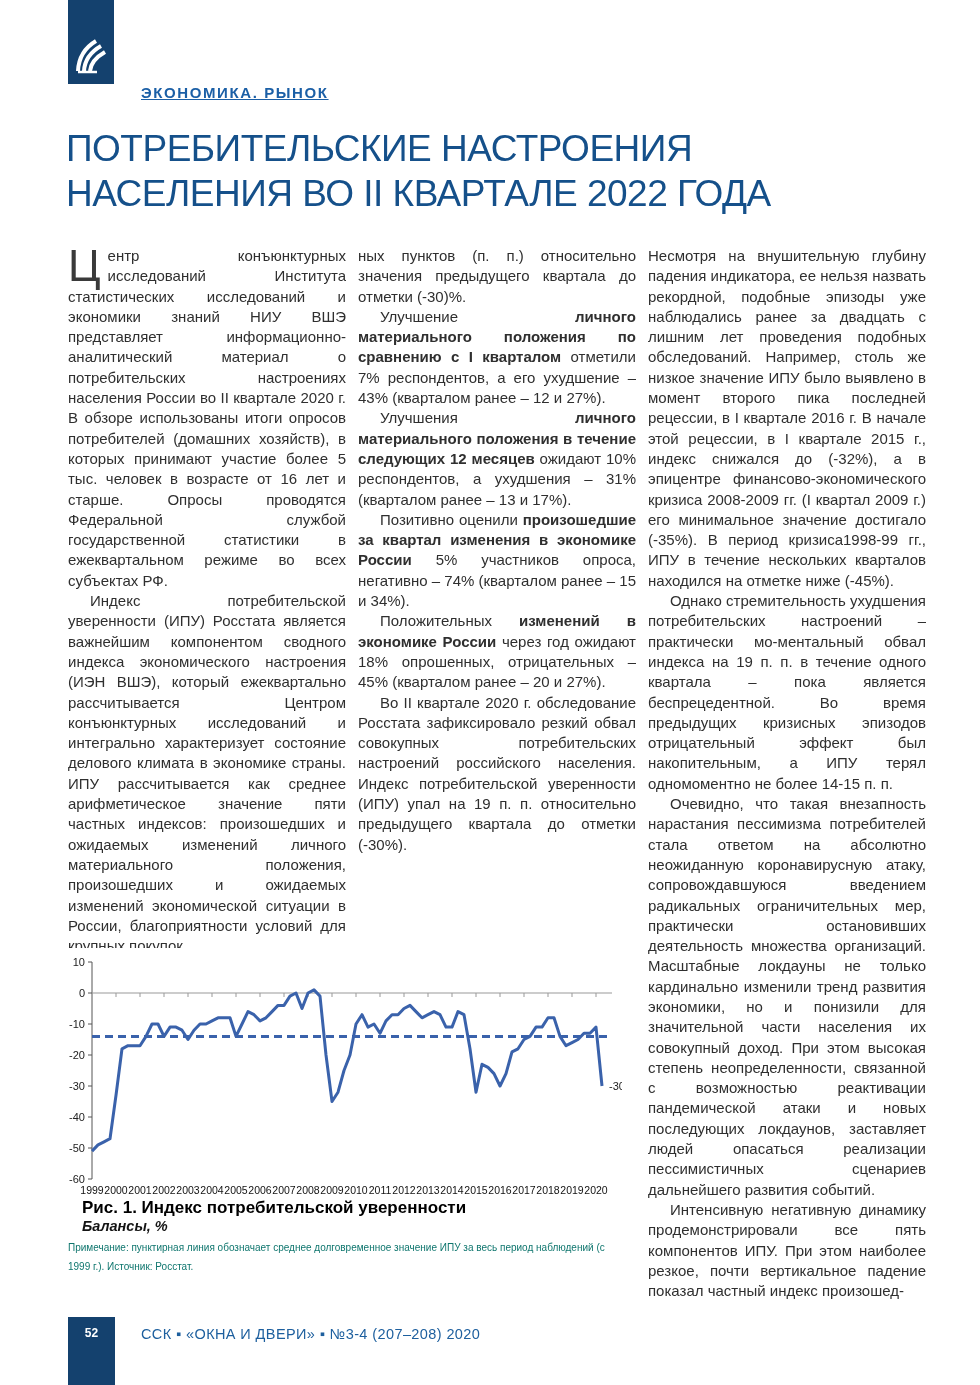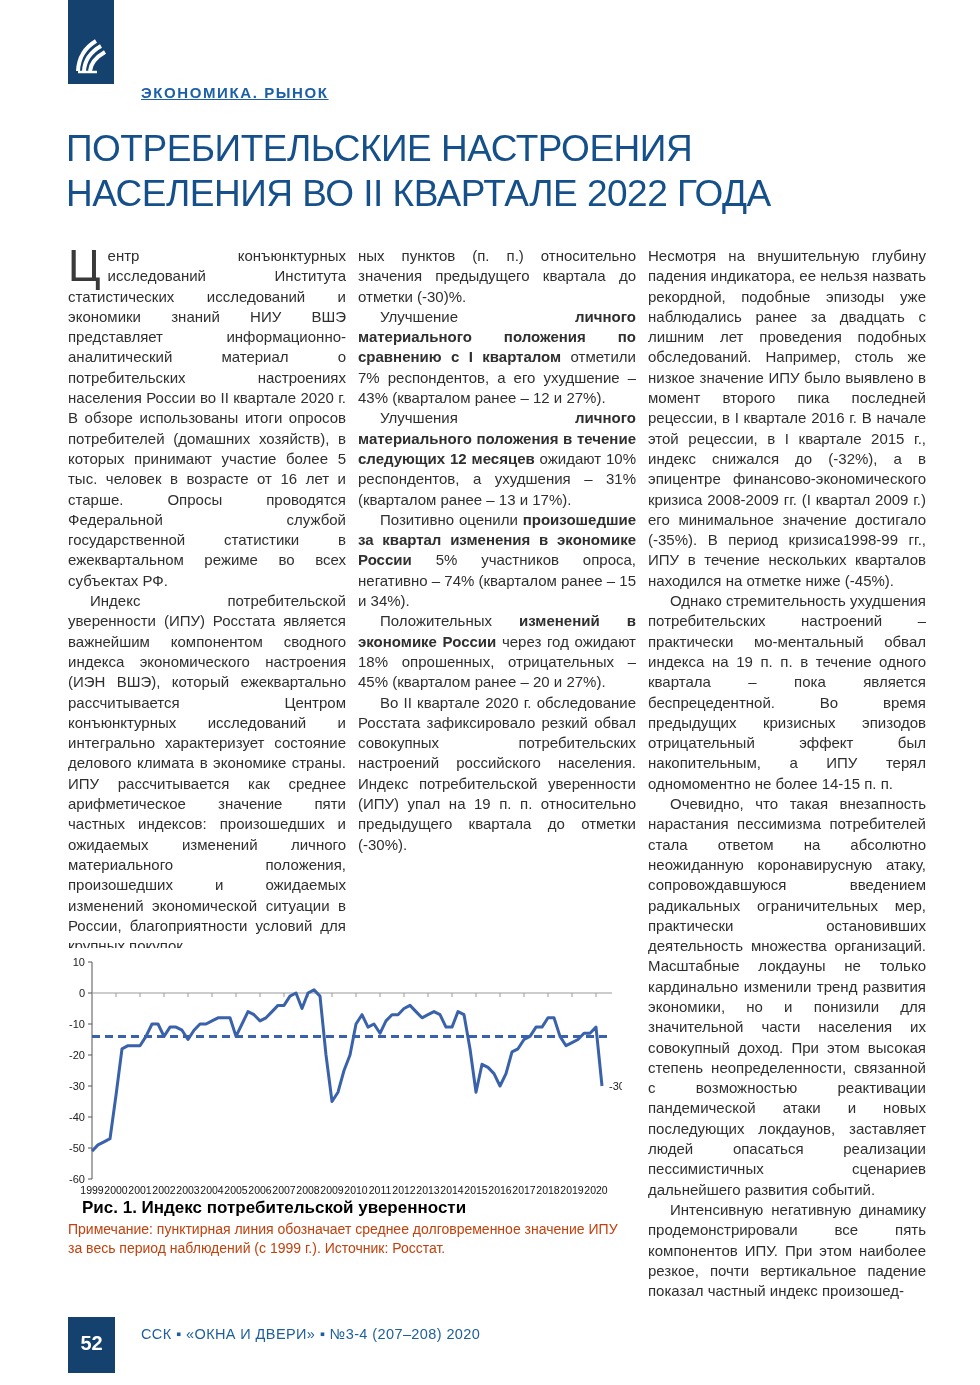--- a/index.html
+++ b/index.html
@@ -26,24 +26,24 @@
   .h-section{position:relative;font-weight:bold;color:#161616;font-size:17.5px;
     line-height:22px;margin:16px 0 10px 22px;text-align:left;}
   .h-section .txt{position:relative;z-index:1;}
   .hl-bar{position:absolute;left:-34px;bottom:3px;width:92px;height:15px;
     background:#b7cee6;z-index:0;}
   
   .chart-wrap{position:absolute;left:66px;top:950px;width:556px;height:248px;}
   .figure-caption{position:absolute;left:68px;top:1198px;width:558px;}
   .capt1{font-size:17px;font-weight:bold;color:#000000;margin-left:14px;line-height:19px;}
   .capt2{font-size:14.5px;font-weight:bold;font-style:italic;color:#141414;margin-left:14px;line-height:19px;}
-  .fig-note{font-size:14px;line-height:18.5px;color:#c2410c;margin-top:3px;text-align:left;}
+  .fig-note{font-size:10px;line-height:18.5px;color:#0f766e;margin-top:3px;text-align:left;}
   
-  .page-box{position:absolute;left:68px;top:1317px;width:47px;height:56px;background:#14416e;
-    color:#ffffff;font-weight:bold;font-size:20px;text-align:center;padding-top:15px;box-sizing:border-box;}
+  .page-box{position:absolute;left:68px;top:1317px;width:47px;height:68px;background:#14416e;
+    color:#ffffff;font-weight:bold;font-size:12px;text-align:center;padding-top:9px;box-sizing:border-box;}
   .journal-line{position:absolute;left:141px;top:1326px;font-size:14.5px;color:#1d5f9e;letter-spacing:0.4px;}
 </style>
 </head>
 <body>
 
 <div class="logo-box">
   <svg width="46" height="84" viewBox="0 0 46 84">
     <path d="M10 71 Q11 51 28 41" stroke="#ffffff" stroke-width="4" fill="none"></path>
     <path d="M16 71 Q17 55 33 46" stroke="#ffffff" stroke-width="4" fill="none"></path>
     <path d="M22 71 Q23 60 37 52" stroke="#ffffff" stroke-width="4" fill="none"></path>
@@ -139,17 +139,18 @@
       <line x1="506" y1="43" x2="506" y2="47" stroke="#999" stroke-width="1"></line>
       <text x="506" y="244" font-size="10.5" fill="#111" text-anchor="middle">2019</text>
       <line x1="530" y1="43" x2="530" y2="47" stroke="#999" stroke-width="1"></line>
       <text x="530" y="244" font-size="10.5" fill="#111" text-anchor="middle">2020</text>
       <line x1="26" y1="86.4" x2="546" y2="86.4" stroke="#3a62ab" stroke-width="3" stroke-dasharray="8 5"></line>
       <polyline points="26.0,201.1 32.0,194.9 38.0,191.8 44.0,188.7 50.0,145.3 56.0,98.8 62.0,95.7 68.0,95.7 74.0,95.7 80.0,86.4 86.0,74.0 92.0,74.0 98.0,86.4 104.0,77.1 110.0,77.1 116.0,80.2 122.0,89.5 128.0,80.2 134.0,74.0 140.0,74.0 146.0,70.9 152.0,67.8 158.0,67.8 164.0,67.8 170.0,86.4 176.0,74.0 182.0,61.6 188.0,64.7 194.0,70.9 200.0,67.8 206.0,61.6 212.0,55.4 218.0,55.4 224.0,46.1 230.0,43.0 236.0,58.5 242.0,43.0 248.0,39.9 254.0,46.1 260.0,105.0 266.0,151.5 272.0,142.2 278.0,120.5 284.0,105.0 290.0,74.0 296.0,64.7 302.0,77.1 308.0,74.0 314.0,83.3 320.0,70.9 326.0,64.7 332.0,64.7 338.0,58.5 344.0,55.4 350.0,61.6 356.0,67.8 362.0,64.7 368.0,61.6 374.0,64.7 380.0,77.1 386.0,77.1 392.0,61.6 398.0,64.7 404.0,98.8 410.0,142.2 416.0,114.3 422.0,117.4 428.0,123.6 434.0,136.0 440.0,123.6 446.0,101.9 452.0,98.8 458.0,89.5 464.0,86.4 470.0,77.1 476.0,77.1 482.0,67.8 488.0,67.8 494.0,86.4 500.0,95.7 506.0,92.6 512.0,89.5 518.0,83.3 524.0,83.3 530.0,77.1 536.0,136.0" fill="none" stroke="#3a62ab" stroke-width="3" stroke-linejoin="round"></polyline>
       <text x="543" y="140" font-size="11" fill="#222">-30</text>
     </svg></div>
 <div class="figure-caption">
   <div class="capt1">Рис. 1. Индекс потребительской уверенности</div>
+  <div class="capt2">Балансы, %</div>
   <div class="fig-note">Примечание: пунктирная линия обозначает среднее долговременное значение ИПУ за весь период наблюдений (с 1999 г.). Источник: Росстат.</div>
 </div>
 
 <div class="page-box"><span>52</span></div>
 <div class="journal-line">ССК ▪ «ОКНА И ДВЕРИ» ▪ №3-4 (207–208) 2020</div>
 
 </body></html>

